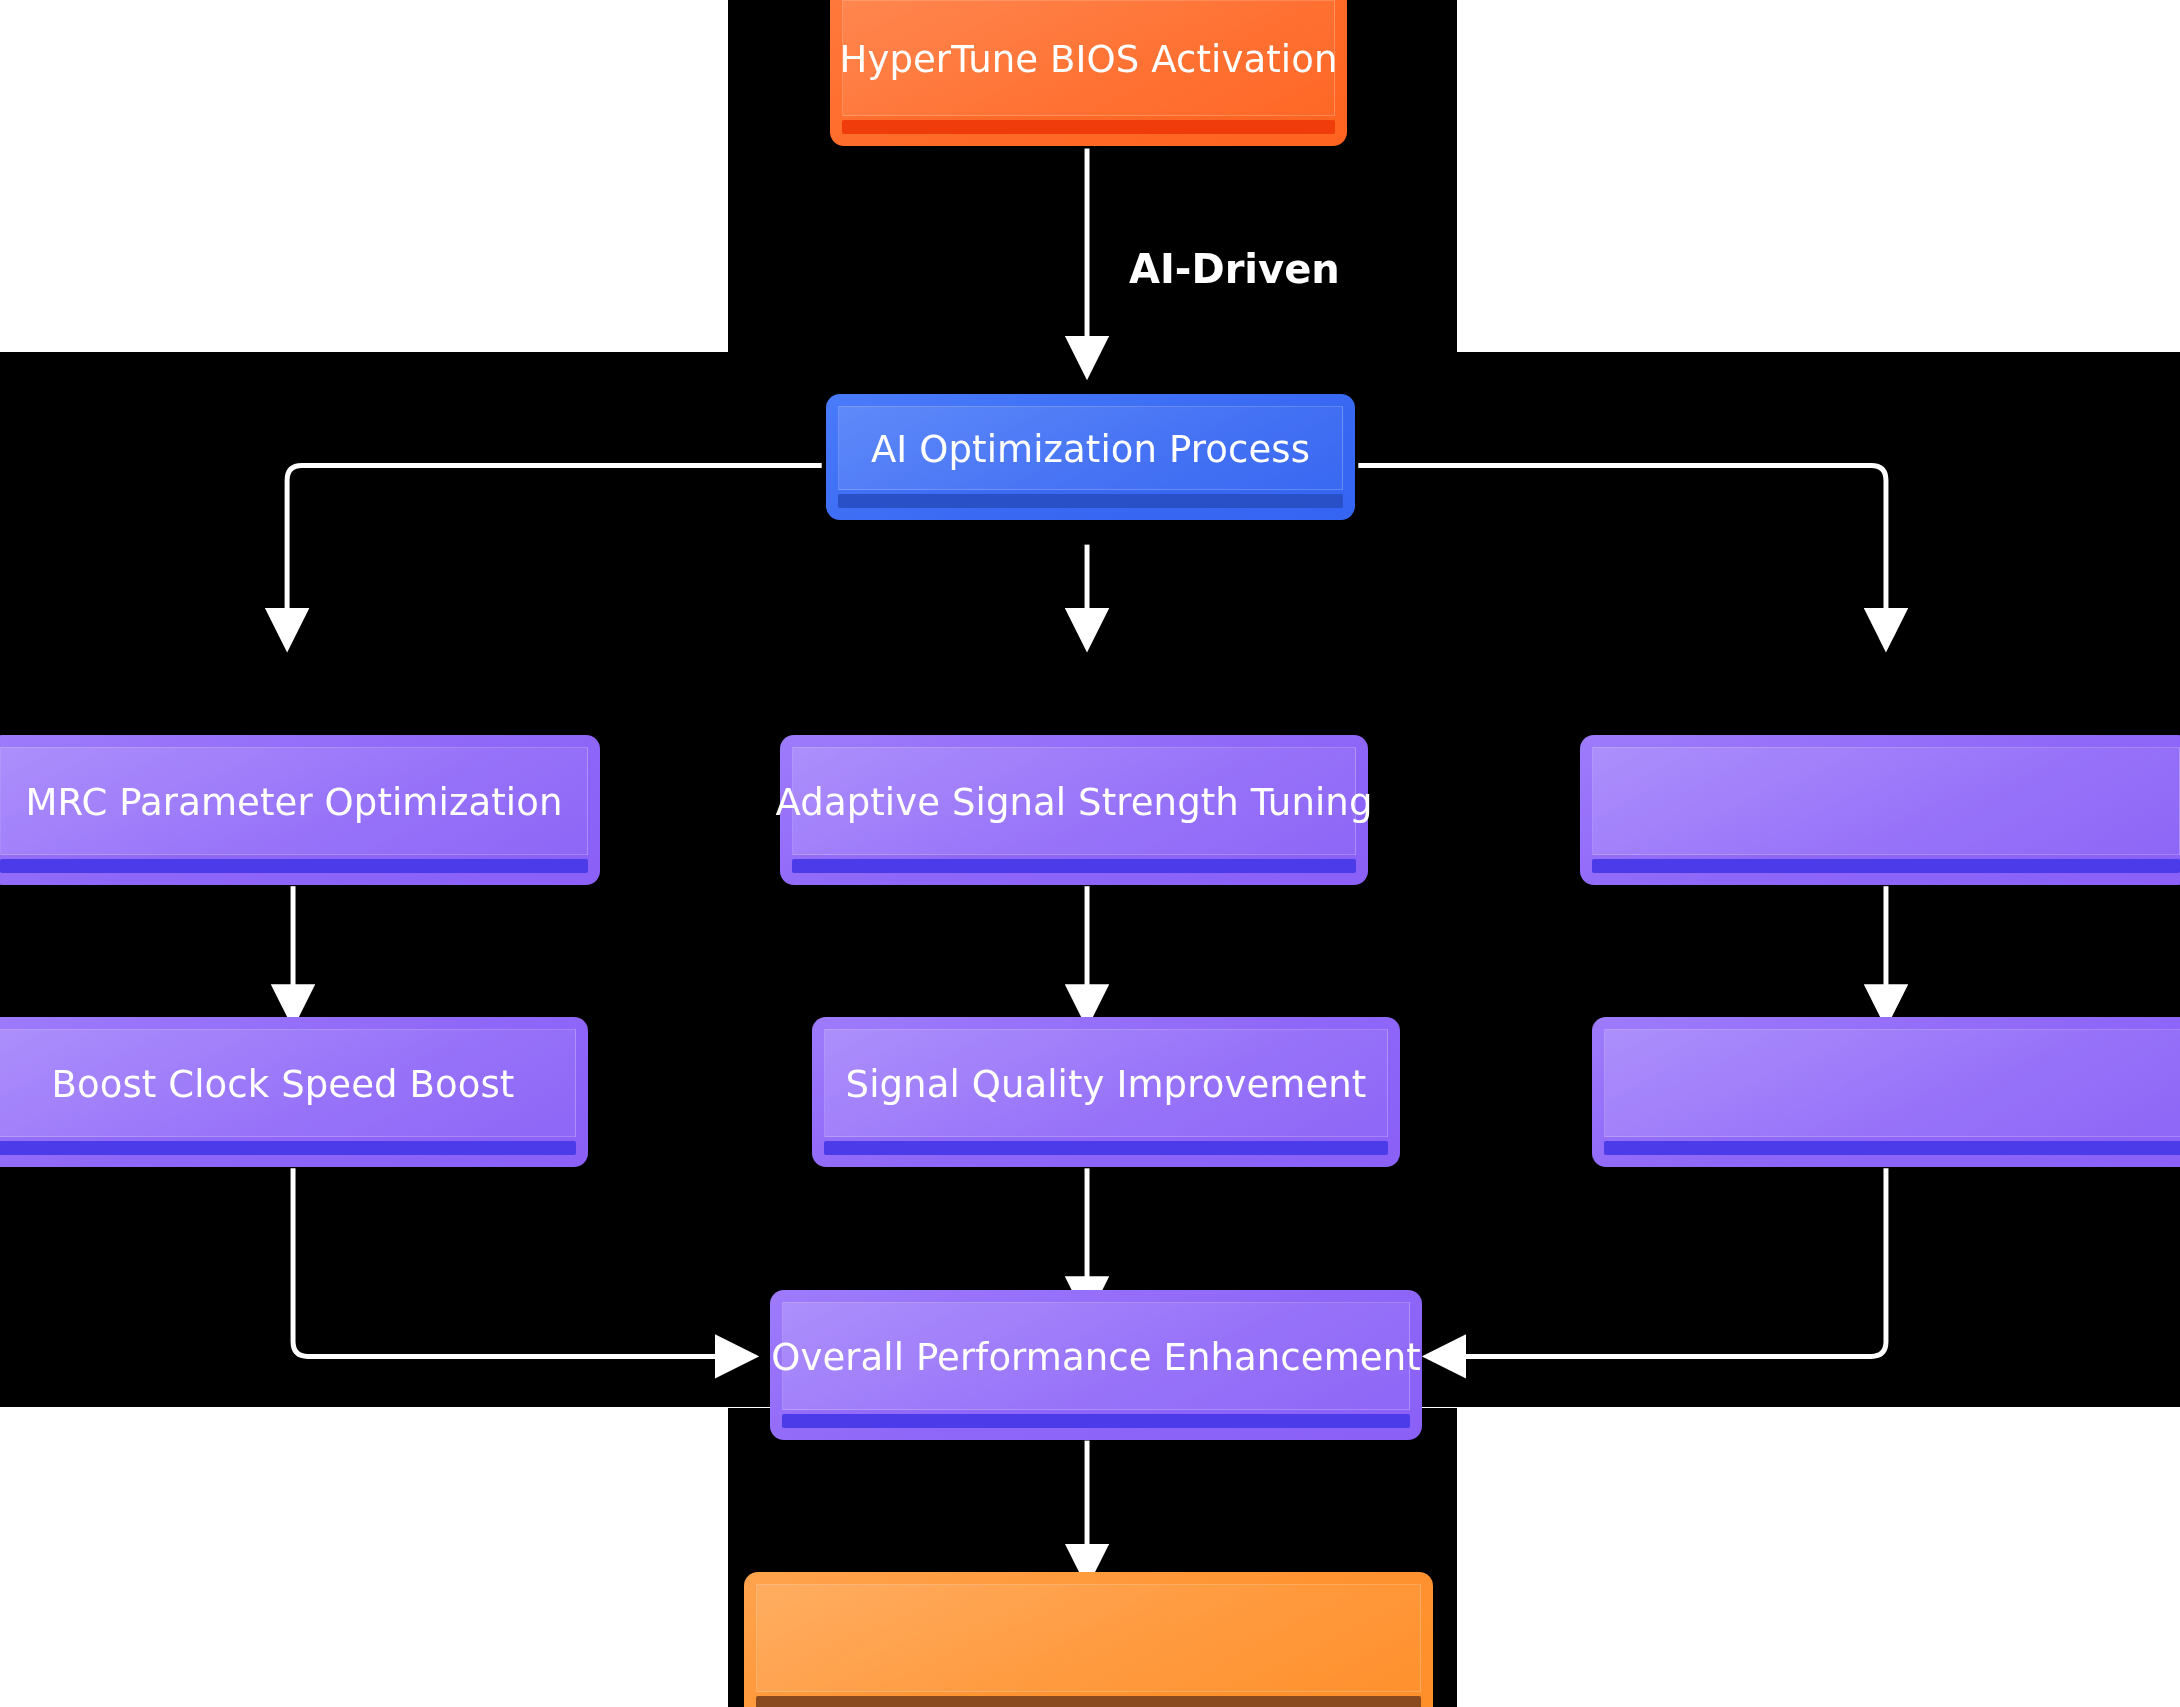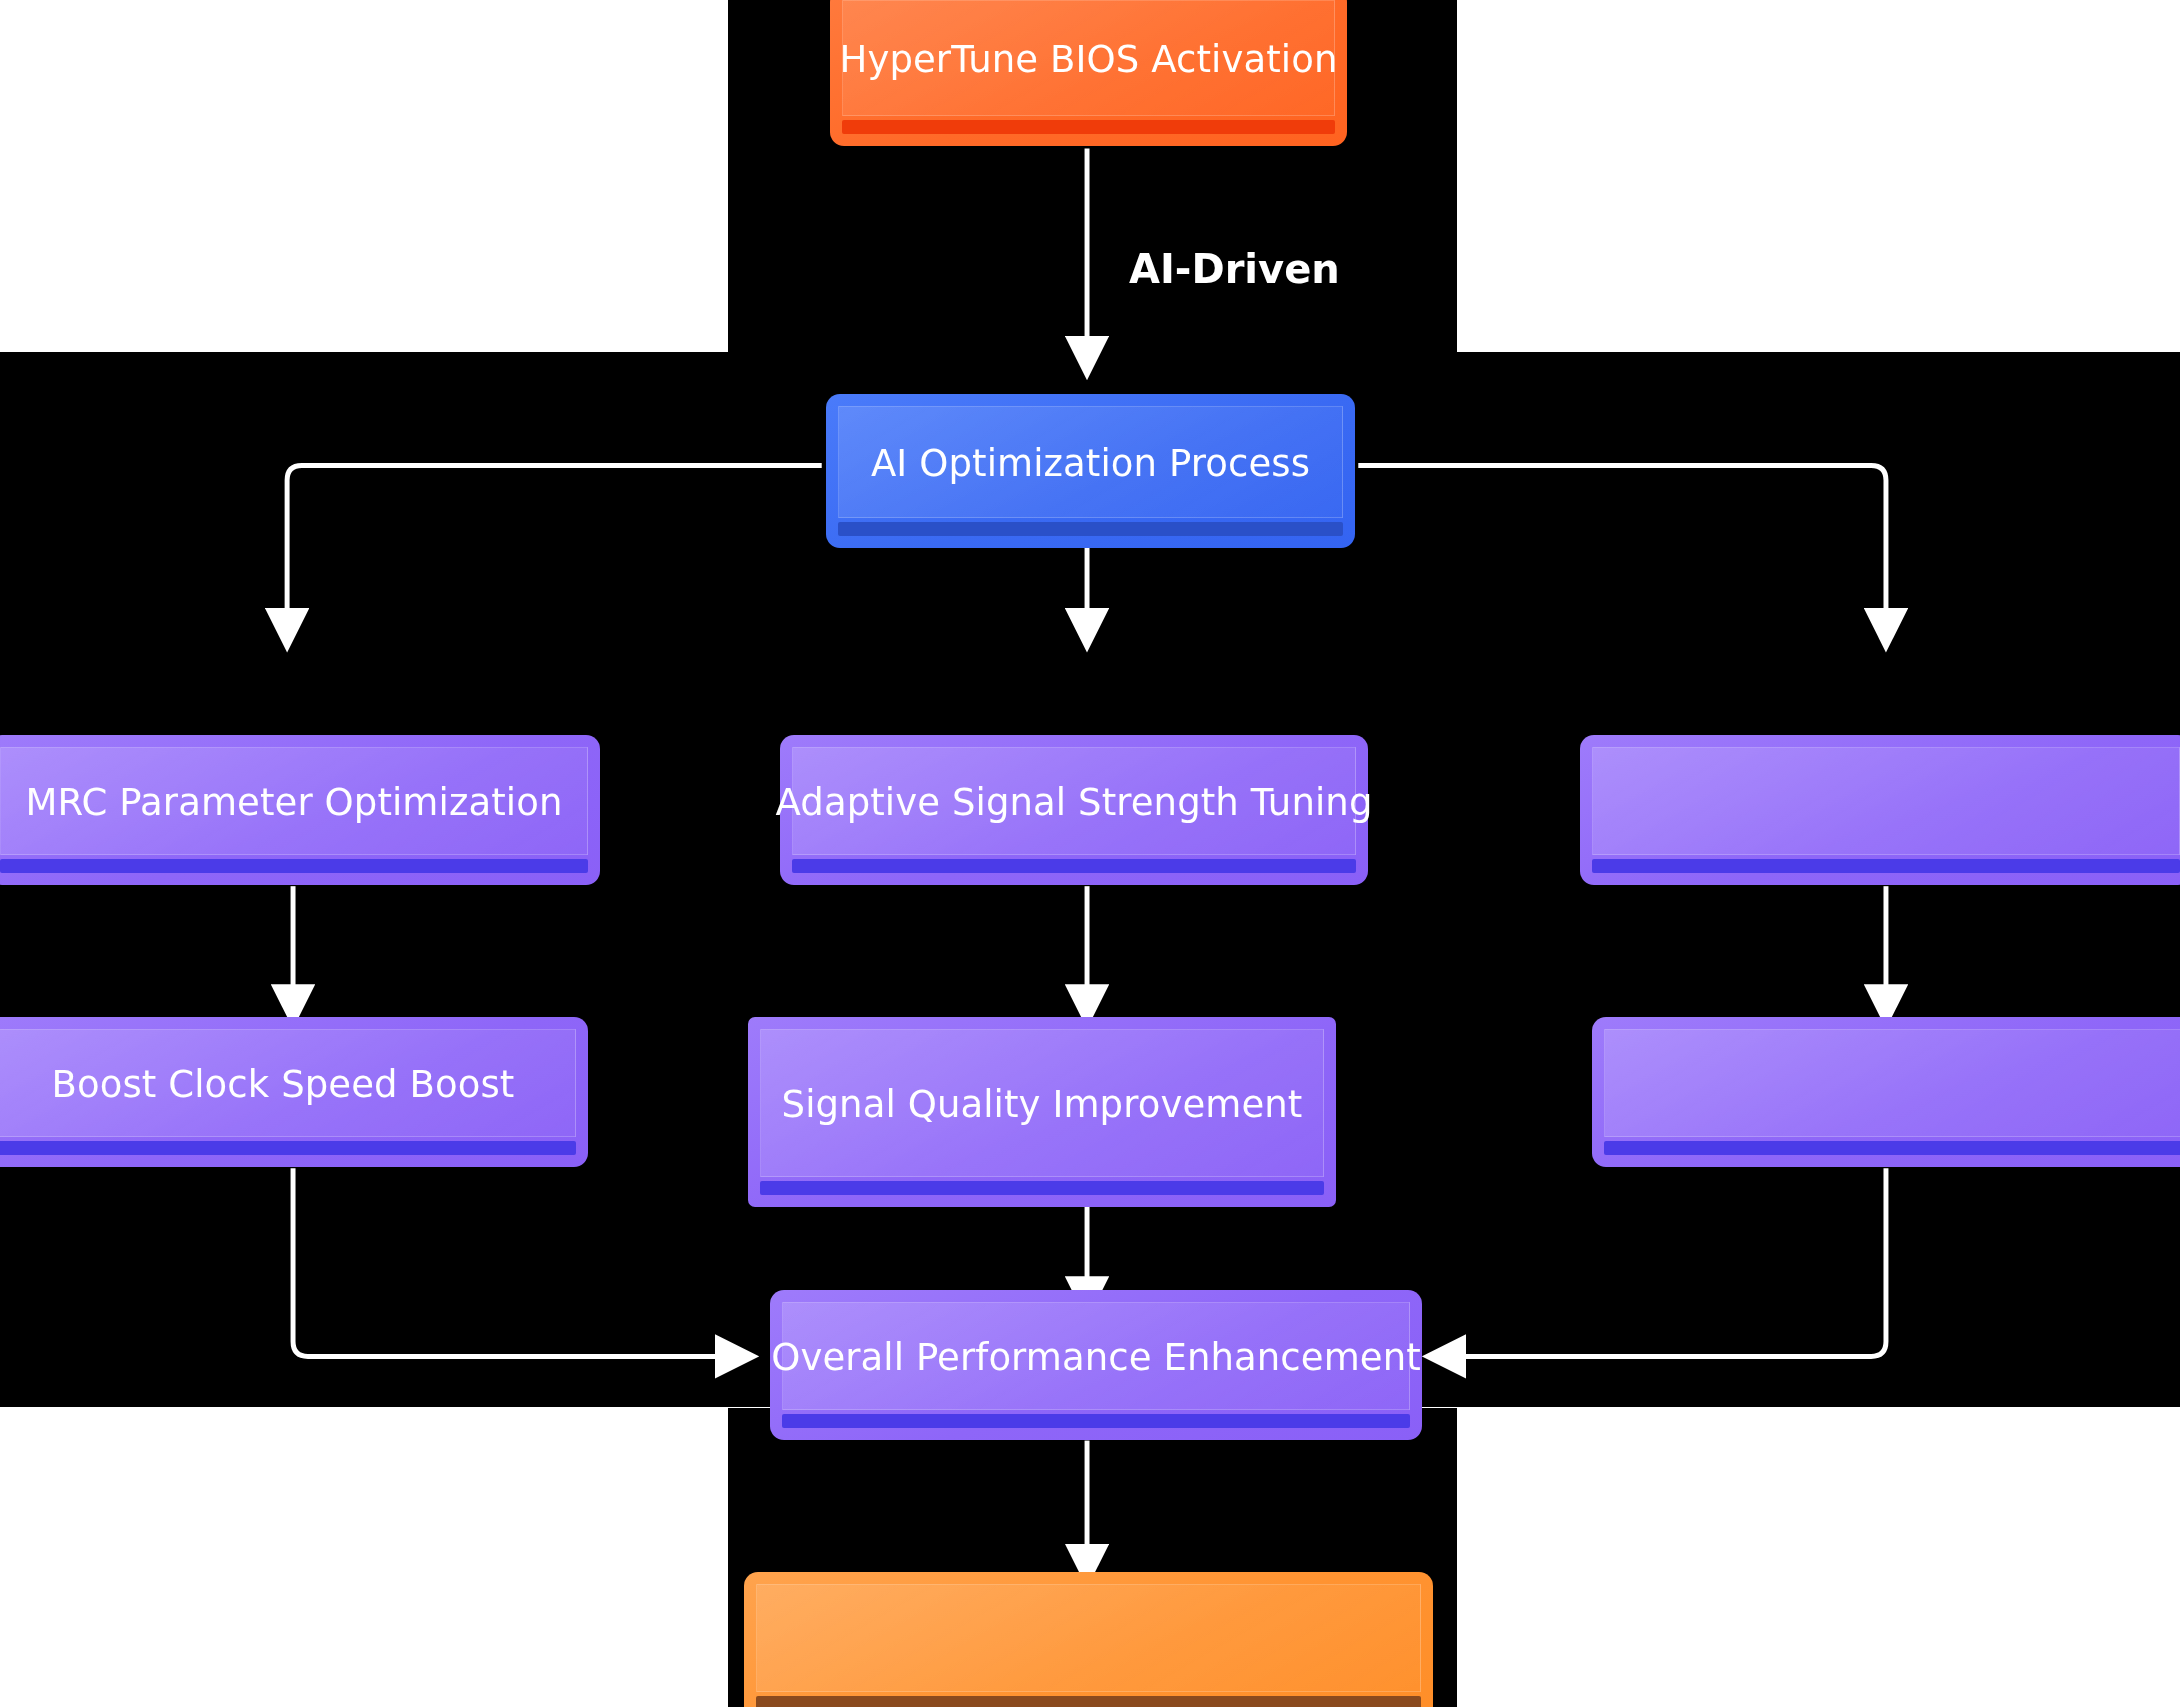--- a/index.html
+++ b/index.html
@@ -73,21 +73,21 @@
   </svg>
 
   <div class="edgelabel" style="left:1129px;top:246px;">AI-Driven</div>
 
   <div class="node n-orange" style="left:830px;top:-12px;width:517px;height:158px;">
     <span class="inner"></span>
     <span class="bar"></span>
     <span class="lbl">HyperTune BIOS Activation</span>
   </div>
 
-  <div class="node n-blue" style="left:826px;top:394px;width:529px;height:154px;">
+  <div class="node n-blue" style="left:826px;top:394px;width:529px;height:126px;">
     <span class="inner"></span>
     <span class="bar"></span>
     <span class="lbl">AI Optimization Process</span>
   </div>
 
   <div class="node n-purple" style="left:-12px;top:735px;width:612px;height:150px;">
     <span class="inner"></span>
     <span class="bar"></span>
     <span class="lbl">MRC Parameter Optimization</span>
   </div>
@@ -102,21 +102,21 @@
     <span class="inner"></span>
     <span class="bar"></span>
   </div>
 
   <div class="node n-purple" style="left:-22px;top:1017px;width:610px;height:150px;">
     <span class="inner"></span>
     <span class="bar"></span>
     <span class="lbl">Boost Clock Speed Boost</span>
   </div>
 
-  <div class="node n-purple" style="left:748px;top:1017px;width:588px;height:190px;border-radius:7px;">
+  <div class="node n-purple" style="left:812px;top:1017px;width:588px;height:150px;">
     <span class="inner"></span>
     <span class="bar"></span>
     <span class="lbl">Signal Quality Improvement</span>
   </div>
 
   <div class="node n-purple" style="left:1592px;top:1017px;width:606px;height:150px;">
     <span class="inner"></span>
     <span class="bar"></span>
   </div>
 

